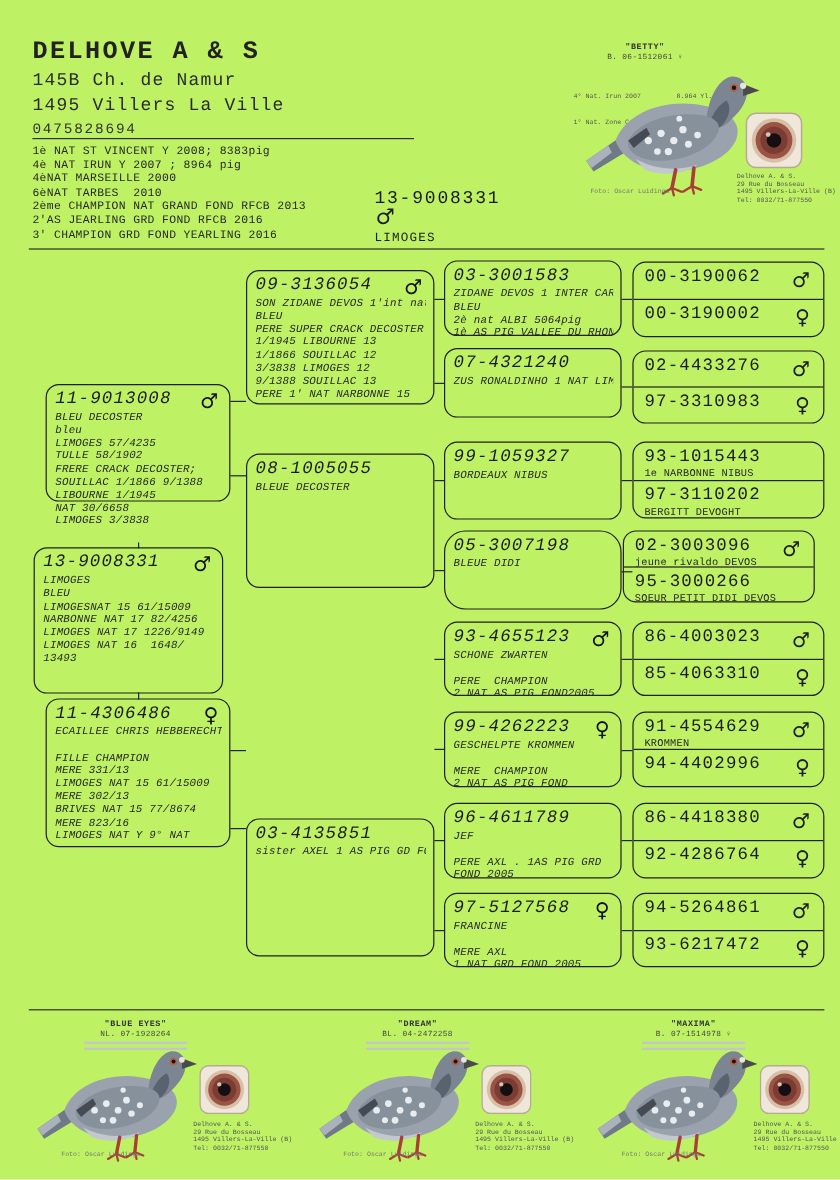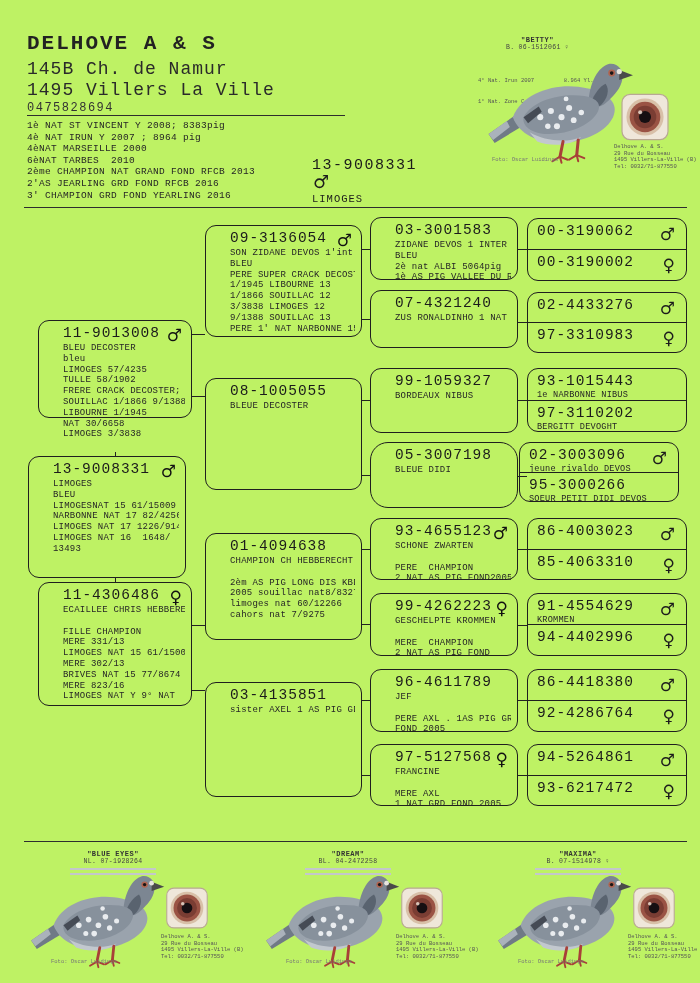--- a/index.html
+++ b/index.html
@@ -1,32 +1,32 @@
 <!DOCTYPE html>
 <html><head>
 <meta charset="utf-8">
 <style>
   html,body{margin:0;padding:0;background:#ffffff;}
   #page{position:relative;width:700px;height:983px;background:#bef264;overflow:hidden;
         font-family:"Liberation Mono","DejaVu Sans Mono",monospace;color:#1c1c1c;}
   .abs{position:absolute;}
   
   .loft-name{font-size:21px;letter-spacing:2px;font-weight:bold;color:#222;}
-  .addr{font-size:18px;letter-spacing:1px;color:#2a2a2a;}
+  .addr{font-size:15px;letter-spacing:1px;color:#2a2a2a;}
   .phone{font-size:12px;letter-spacing:1.5px;color:#333;}
   .rule{border-top:1.6px solid #2d2d2d;height:0;}
   .ach{font-size:9.5px;line-height:11.6px;letter-spacing:.3px;color:#262626;white-space:pre;}
   
   .subj-ring{font-size:15px;letter-spacing:1.5px;color:#1a1a1a;}
   .sex-glyph{font-family:"DejaVu Sans",sans-serif;}
   .subj-sex{font-size:18px;}
   .subj-race{font-size:10.5px;letter-spacing:1px;}
   
   .pbox{position:absolute;border:1.7px solid #1f1f1f;border-radius:11px;box-sizing:border-box;
-        padding:4px 6px 2px 24px;background:rgba(255,255,255,.0);}
+        padding:4px 6px 2px 7px;background:rgba(255,255,255,.0);font-style:italic;}
   .ring{font-size:14.5px;letter-spacing:1px;color:#1b1b1b;white-space:pre;}
   .pbox .sex{position:absolute;top:4px;right:9px;font-size:17px;color:#111;
              font-family:"DejaVu Sans",sans-serif;}
   .details{font-size:9px;line-height:10.8px;letter-spacing:.2px;margin-top:2px;color:#262626;
            white-space:pre;overflow:hidden;}
   
   .pair{position:absolute;border:1.7px solid #1f1f1f;border-radius:11px;box-sizing:border-box;
         display:flex;flex-direction:column;background:rgba(255,255,255,0);}
   .pcell{position:relative;flex:1;padding:4px 8px 1px 9px;overflow:hidden;}
   .pcell + .pcell{border-top:1.7px solid #1f1f1f;}
@@ -191,29 +191,20 @@
 1/1945 LIBOURNE 13
 1/1866 SOUILLAC 12
 3/3838 LIMOGES 12
 9/1388 SOUILLAC 13
 PERE 1' NAT NARBONNE 15</div>
   </div>
   <div class="pbox" style="left:205px;top:378px;width:157px;height:112px;">
     <div class="ring">08-1005055</div>
     <div class="details">BLEUE DECOSTER</div>
   </div>
-  <div class="pbox" style="left:205px;top:533px;width:157px;height:107px;">
-    <div class="ring">01-4094638</div>
-    <div class="details">CHAMPION CH HEBBERECHT
-
-2èm AS PIG LONG DIS KBDB
-2005 souillac nat8/8327
-limoges nat 60/12266
-cahors nat 7/9275</div>
-  </div>
   <div class="pbox" style="left:205px;top:682px;width:157px;height:115px;">
     <div class="ring">03-4135851</div>
     <div class="details">sister AXEL 1 AS PIG GD FOND</div>
   </div>
 
   <div class="pbox" style="left:370px;top:217px;width:148px;height:63px;">
     <div class="ring">03-3001583</div>
     <div class="details">ZIDANE DEVOS 1 INTER CARCASS
 BLEU
 2è nat ALBI 5064pig

